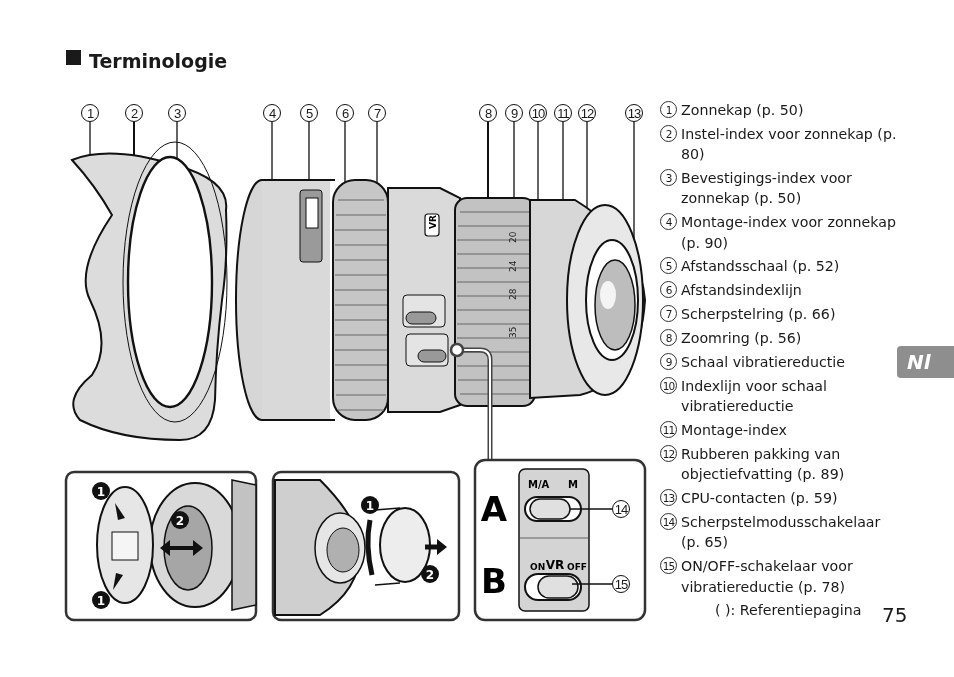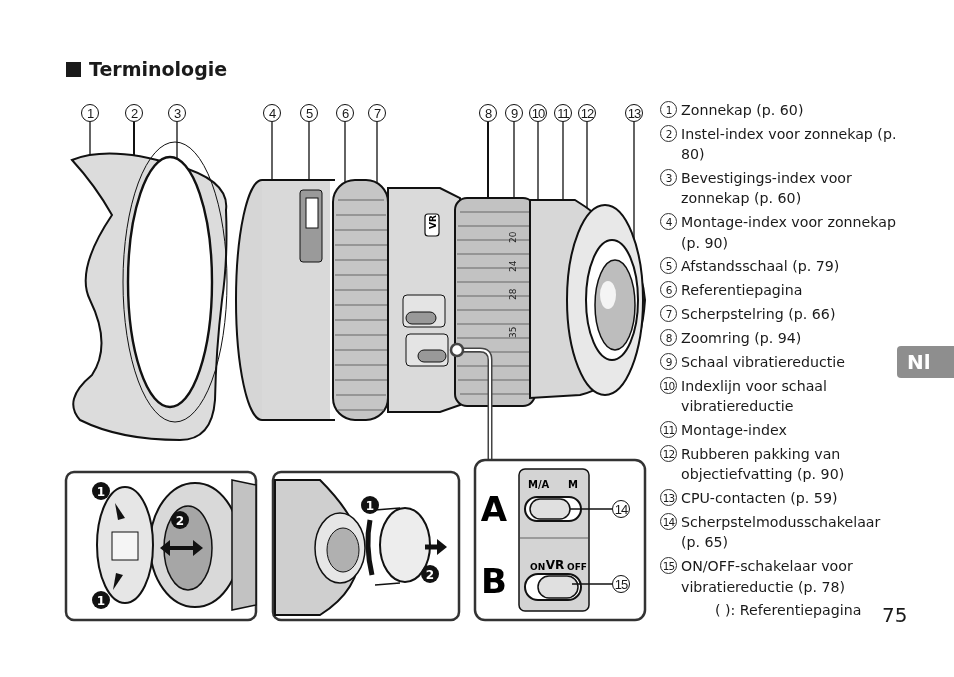--- a/index.html
+++ b/index.html
@@ -1,33 +1,33 @@
 <!DOCTYPE html>
 <html><head>
 <meta charset="utf-8">
 <style>
   html, body { margin:0; padding:0; background:#fff; }
   body { width:954px; height:677px; position:relative; overflow:hidden;
          font-family:"DejaVu Sans", sans-serif; color:#1a1a1a; }
   .heading { position:absolute; left:66px; top:50px; font-size:19px; font-weight:bold;
-             display:flex; align-items:center; gap:8px;margin-top:8px; }
+             display:flex; gap:8px; }
   .heading .sq { width:15px; height:15px; background:#1a1a1a; display:inline-block; }
   .callout { position:absolute; width:18px; height:18px; border:1.4px solid #111; border-radius:50%;
              font-family:"Liberation Sans", sans-serif; font-size:13px; line-height:18px;
              text-align:center; box-sizing:border-box; background:#fff; letter-spacing:-1px; }
   .legend { position:absolute; left:660px; top:100px; width:240px; font-size:14.2px; line-height:20.3px; }
   .legend .item { display:flex; margin-bottom:3.6px; }
   .legend .num { flex:0 0 20px; width:17px; height:17px; border:1px solid #333; border-radius:50%;
                  font-size:10.5px; line-height:16px; text-align:center; margin-right:4px;
                  margin-top:1px; box-sizing:border-box; letter-spacing:-1px; max-width:17px; }
   .legend .txt { flex:1; }
   .legend .note { padding-left:55px; }
   .lang-tab { position:absolute; left:897px; top:346px; width:57px; height:32px; background:#8e8e8e;
               border-radius:4px 0 0 4px; color:#fff; font-weight:bold; font-size:20px; line-height:32px;
-              padding-left:10px; box-sizing:border-box; }
+              padding-left:10px; box-sizing:border-box;font-style:italic; }
   .page-num { position:absolute; left:882px; top:603px; font-size:20px; }
   svg { position:absolute; left:0; top:0; }
   .inset-label { font-family:"DejaVu Sans", sans-serif; font-weight:bold; }
 </style>
 </head>
 <body>
 
 <div class="heading">
   <span class="sq"></span>
   <span>Terminologie</span>
@@ -199,65 +199,65 @@
 <div class="callout" style="left:479px;top:104px;">8</div>
 <div class="callout" style="left:505px;top:104px;">9</div>
 <div class="callout" style="left:529px;top:104px;">10</div>
 <div class="callout" style="left:554px;top:104px;">11</div>
 <div class="callout" style="left:578px;top:104px;">12</div>
 <div class="callout" style="left:625px;top:104px;">13</div>
 
 <div class="legend">
   <div class="item">
       <span class="num">1</span>
-      <span class="txt">Zonnekap (p. 60)</span>
+      <span class="txt">Zonnekap (p. 50)</span>
     </div>
   <div class="item">
       <span class="num">2</span>
       <span class="txt">Instel-index voor zonnekap (p. 80)</span>
     </div>
   <div class="item">
       <span class="num">3</span>
-      <span class="txt">Bevestigings-index voor zonnekap (p. 60)</span>
+      <span class="txt">Bevestigings-index voor zonnekap (p. 50)</span>
     </div>
   <div class="item">
       <span class="num">4</span>
       <span class="txt">Montage-index voor zonnekap (p. 90)</span>
     </div>
   <div class="item">
       <span class="num">5</span>
-      <span class="txt">Afstandsschaal (p. 79)</span>
+      <span class="txt">Afstandsschaal (p. 52)</span>
     </div>
   <div class="item">
       <span class="num">6</span>
-      <span class="txt">Referentiepagina</span>
+      <span class="txt">Afstandsindexlijn</span>
     </div>
   <div class="item">
       <span class="num">7</span>
       <span class="txt">Scherpstelring (p. 66)</span>
     </div>
   <div class="item">
       <span class="num">8</span>
-      <span class="txt">Zoomring (p. 94)</span>
+      <span class="txt">Zoomring (p. 56)</span>
     </div>
   <div class="item">
       <span class="num">9</span>
       <span class="txt">Schaal vibratiereductie</span>
     </div>
   <div class="item">
       <span class="num">10</span>
       <span class="txt">Indexlijn voor schaal vibratiereductie</span>
     </div>
   <div class="item">
       <span class="num">11</span>
       <span class="txt">Montage-index</span>
     </div>
   <div class="item">
       <span class="num">12</span>
-      <span class="txt">Rubberen pakking van objectiefvatting (p. 90)</span>
+      <span class="txt">Rubberen pakking van objectiefvatting (p. 89)</span>
     </div>
   <div class="item">
       <span class="num">13</span>
       <span class="txt">CPU-contacten (p. 59)</span>
     </div>
   <div class="item">
       <span class="num">14</span>
       <span class="txt">Scherpstelmodusschakelaar (p. 65)</span>
     </div>
   <div class="item">

